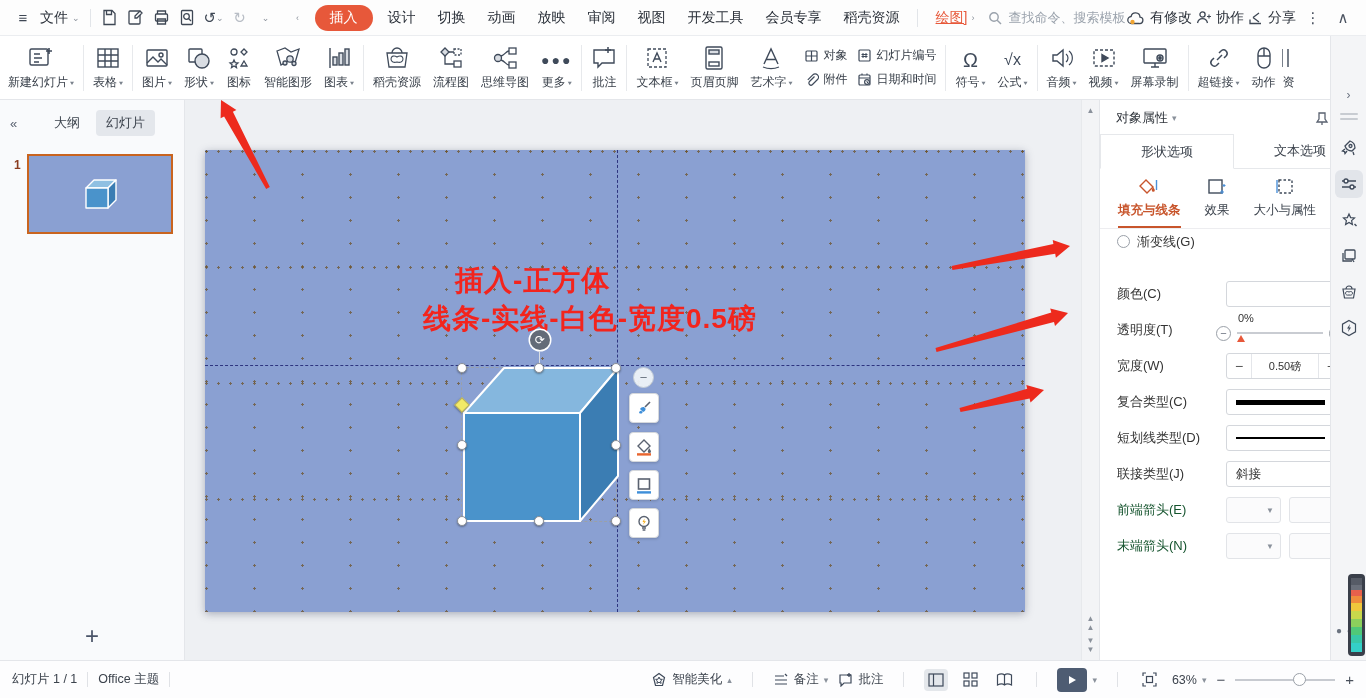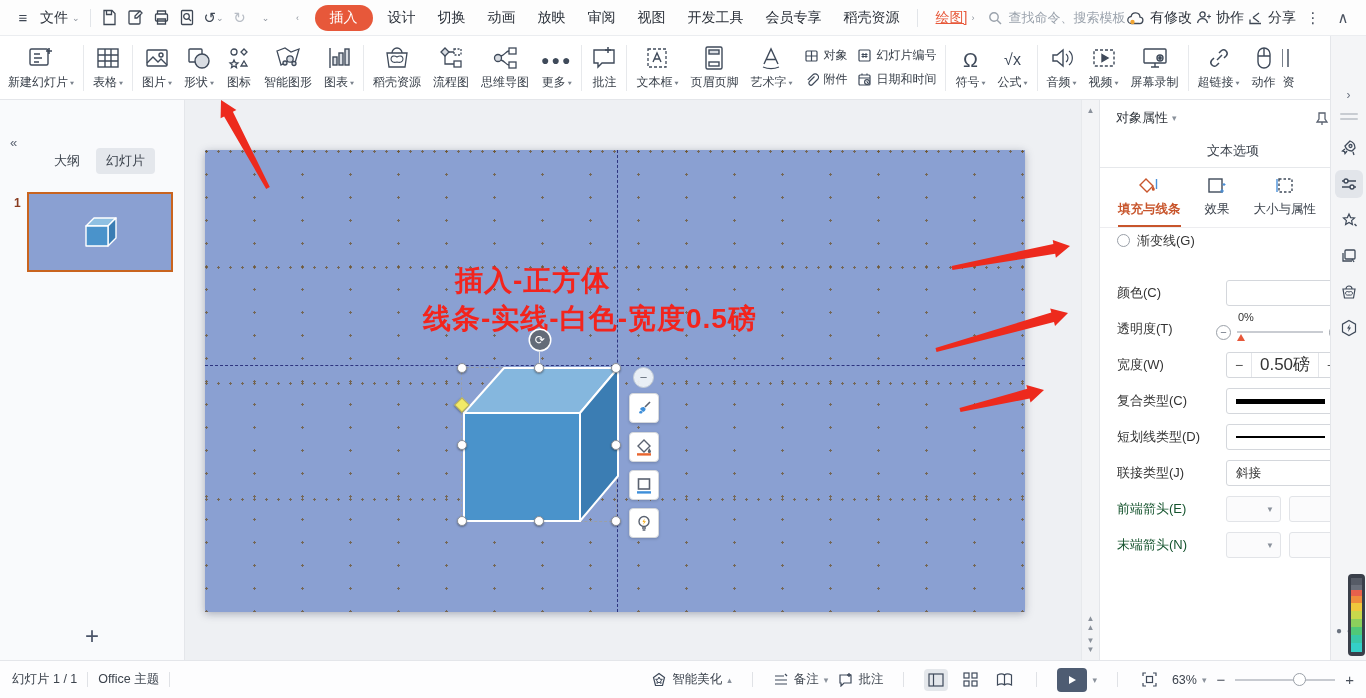--- a/index.html
+++ b/index.html
@@ -34,21 +34,21 @@
   .cutitem { width:14px; overflow:hidden; }
 
   
   #main { display:flex; height:560px; }
 
   
   #sidebar { width:185px; background:#f9fafc; border-right:1px solid #e4e6ea; position:relative; }
   .sb-head { display:flex; align-items:center; padding:10px 10px 6px 10px; gap:8px; }
   .sb-collapse { color:#5a6270; font-size:13px; }
   .sb-tabs { flex:1; display:flex; justify-content:center; gap:6px; font-size:13px; color:#3c434d; }
-  .sb-tab { padding:4px 10px; border-radius:4px;margin-top:38px; }
+  .sb-tab { padding:4px 10px; border-radius:4px; }
   .sb-tab.active { background:#e4e7ec; }
   .thumb-row { display:flex; margin-top:12px; padding-left:14px; }
   .thumb-num { font-size:12px; font-weight:bold; color:#8a3c20; margin-right:6px; margin-top:4px; }
   .thumb { width:146px; height:80px; background:#8aa0d2; border:2px solid #c9641f; display:flex; align-items:center; justify-content:center; }
   .sb-add { position:absolute; bottom:10px; left:0; right:0; text-align:center; font-size:24px; color:#4a5468; font-weight:300; }
 
   
   #canvas { flex:1; background:#eef0f3; position:relative; }
   #slide { position:absolute; left:20px; top:50px; width:820px; height:462px; background:#8aa0d2; box-shadow:0 2px 8px rgba(40,50,80,.35);
     background-image:
@@ -104,21 +104,21 @@
   .p-row .lab { color:#333;text-align:right; }
   .p-row.dis .lab { color:#14532d; }
   .dd { width:118px; height:26px; border:1px solid #d4d7dc; border-radius:3px; background:#fff; display:flex; align-items:center; padding:0 18px 0 9px; position:relative; font-size:12.5px; color:#333; }
   .dd .arr { position:absolute; right:6px; font-size:8px; color:#8a919b; }
   .line-thick { width:100%; height:5px; background:#000; }
   .line-thin { width:100%; height:2.5px; background:#000; }
   .mini-dds { display:flex; gap:8px; }
   .dd.small { width:55px; background:#fbfbfc; border-color:#e2e4e8; }
   .stepper { width:118px; height:26px; border:1px solid #d4d7dc; border-radius:3px; display:flex; align-items:center; background:#fff; }
   .stepper .sbtn { width:24px; text-align:center; color:#555; font-size:14px; }
-  .stepper .sval { flex:1; text-align:center; font-size:17px; border-left:1px solid #e4e6ea; border-right:1px solid #e4e6ea; line-height:24px; }
+  .stepper .sval { flex:1; text-align:center; font-size:11px; border-left:1px solid #e4e6ea; border-right:1px solid #e4e6ea; line-height:24px; }
   .transp { width:128px; display:flex; align-items:center; gap:6px; position:relative; padding-top:6px; }
   .tcirc { width:15px; height:15px; border:1px solid #9aa0a8; border-radius:50%; color:#6a7280; font-size:11px; line-height:13px; text-align:center; flex:none; }
   .ttrack { flex:1; height:2px; background:#c9ccd2; position:relative; }
   .tmark { position:absolute; left:0; top:3px; width:0; height:0; border-left:4px solid transparent; border-right:4px solid transparent; border-bottom:7px solid #e7583a; }
   .tpct { position:absolute; left:22px; top:-8px; font-size:11px; color:#333; }
 
   
   #rightstrip { position:absolute; right:0; top:36px; bottom:38px; width:36px; background:#f4f5f7; border-left:1px solid #e4e6ea; z-index:6; }
   .rs-exp { position:absolute; top:52px; left:0; right:0; text-align:center; color:#6b7380; font-size:12px; }
   .rs-handle { position:absolute; top:74px; left:9px; width:18px; }
@@ -605,20 +605,21 @@
         </span>
       <span class="ics">
         <svg width="14" height="15" viewBox="0 0 14 15" fill="none" stroke="#5a6270" stroke-width="1.3">
             <path d="M4 2h6v6l2 3H2l2-3z"></path>
             <path d="M7 11v3"></path>
           </svg>
         <span style="font-size:15px; line-height:14px;">✕</span>
       </span>
     </div>
     <div class="p-tabs">
+      <span class="p-tab active">形状选项</span>
       <span class="p-tab">文本选项</span>
     </div>
     <div class="p-subtabs">
       <span class="p-subtab active">
         <svg width="22" height="20" viewBox="0 0 22 20" fill="none" stroke="#c8552c" stroke-width="1.4">
             <path d="M8 3l7 7-6 6-7-7z"></path>
             <path d="M15 10c1 1.5 1.8 2.4 1.8 3.3a1.5 1.5 0 0 1-3 0c0-.9.8-1.8 1.2-3.3z" fill="#c8552c" stroke="none"></path>
             <path d="M18.5 3v10" stroke="#4a90d9"></path>
           </svg>
         <span>填充与线条</span>

